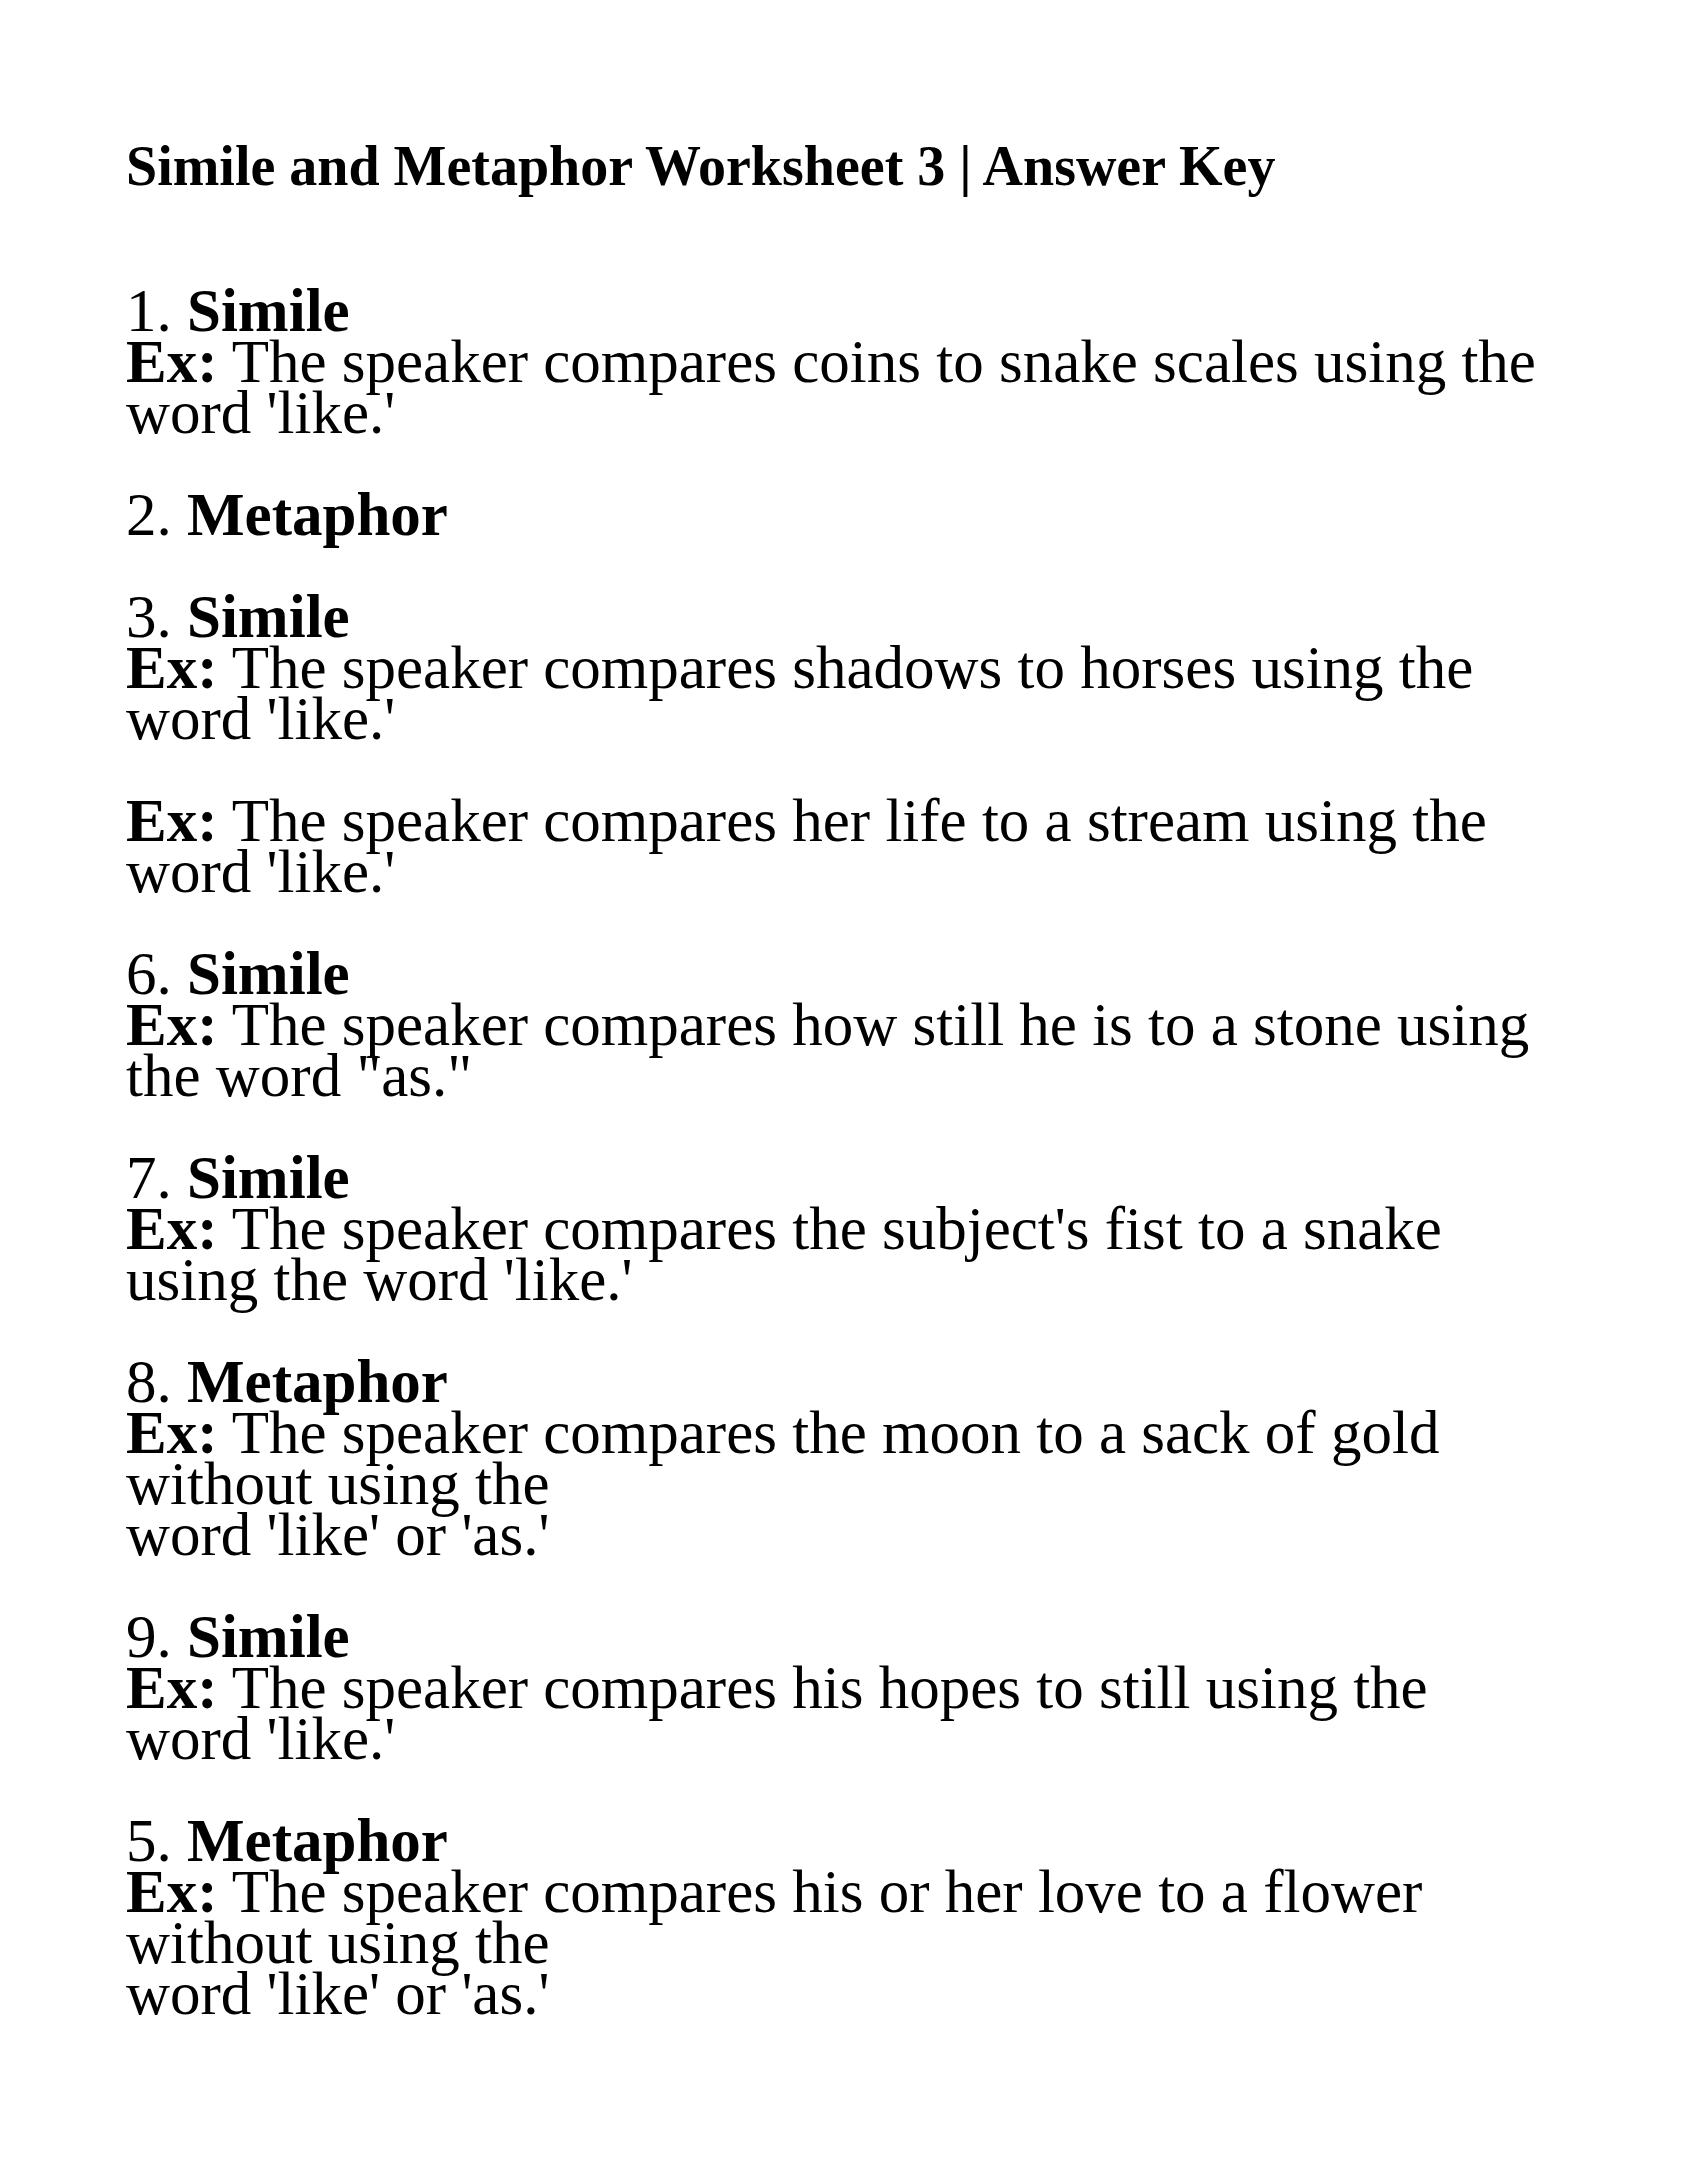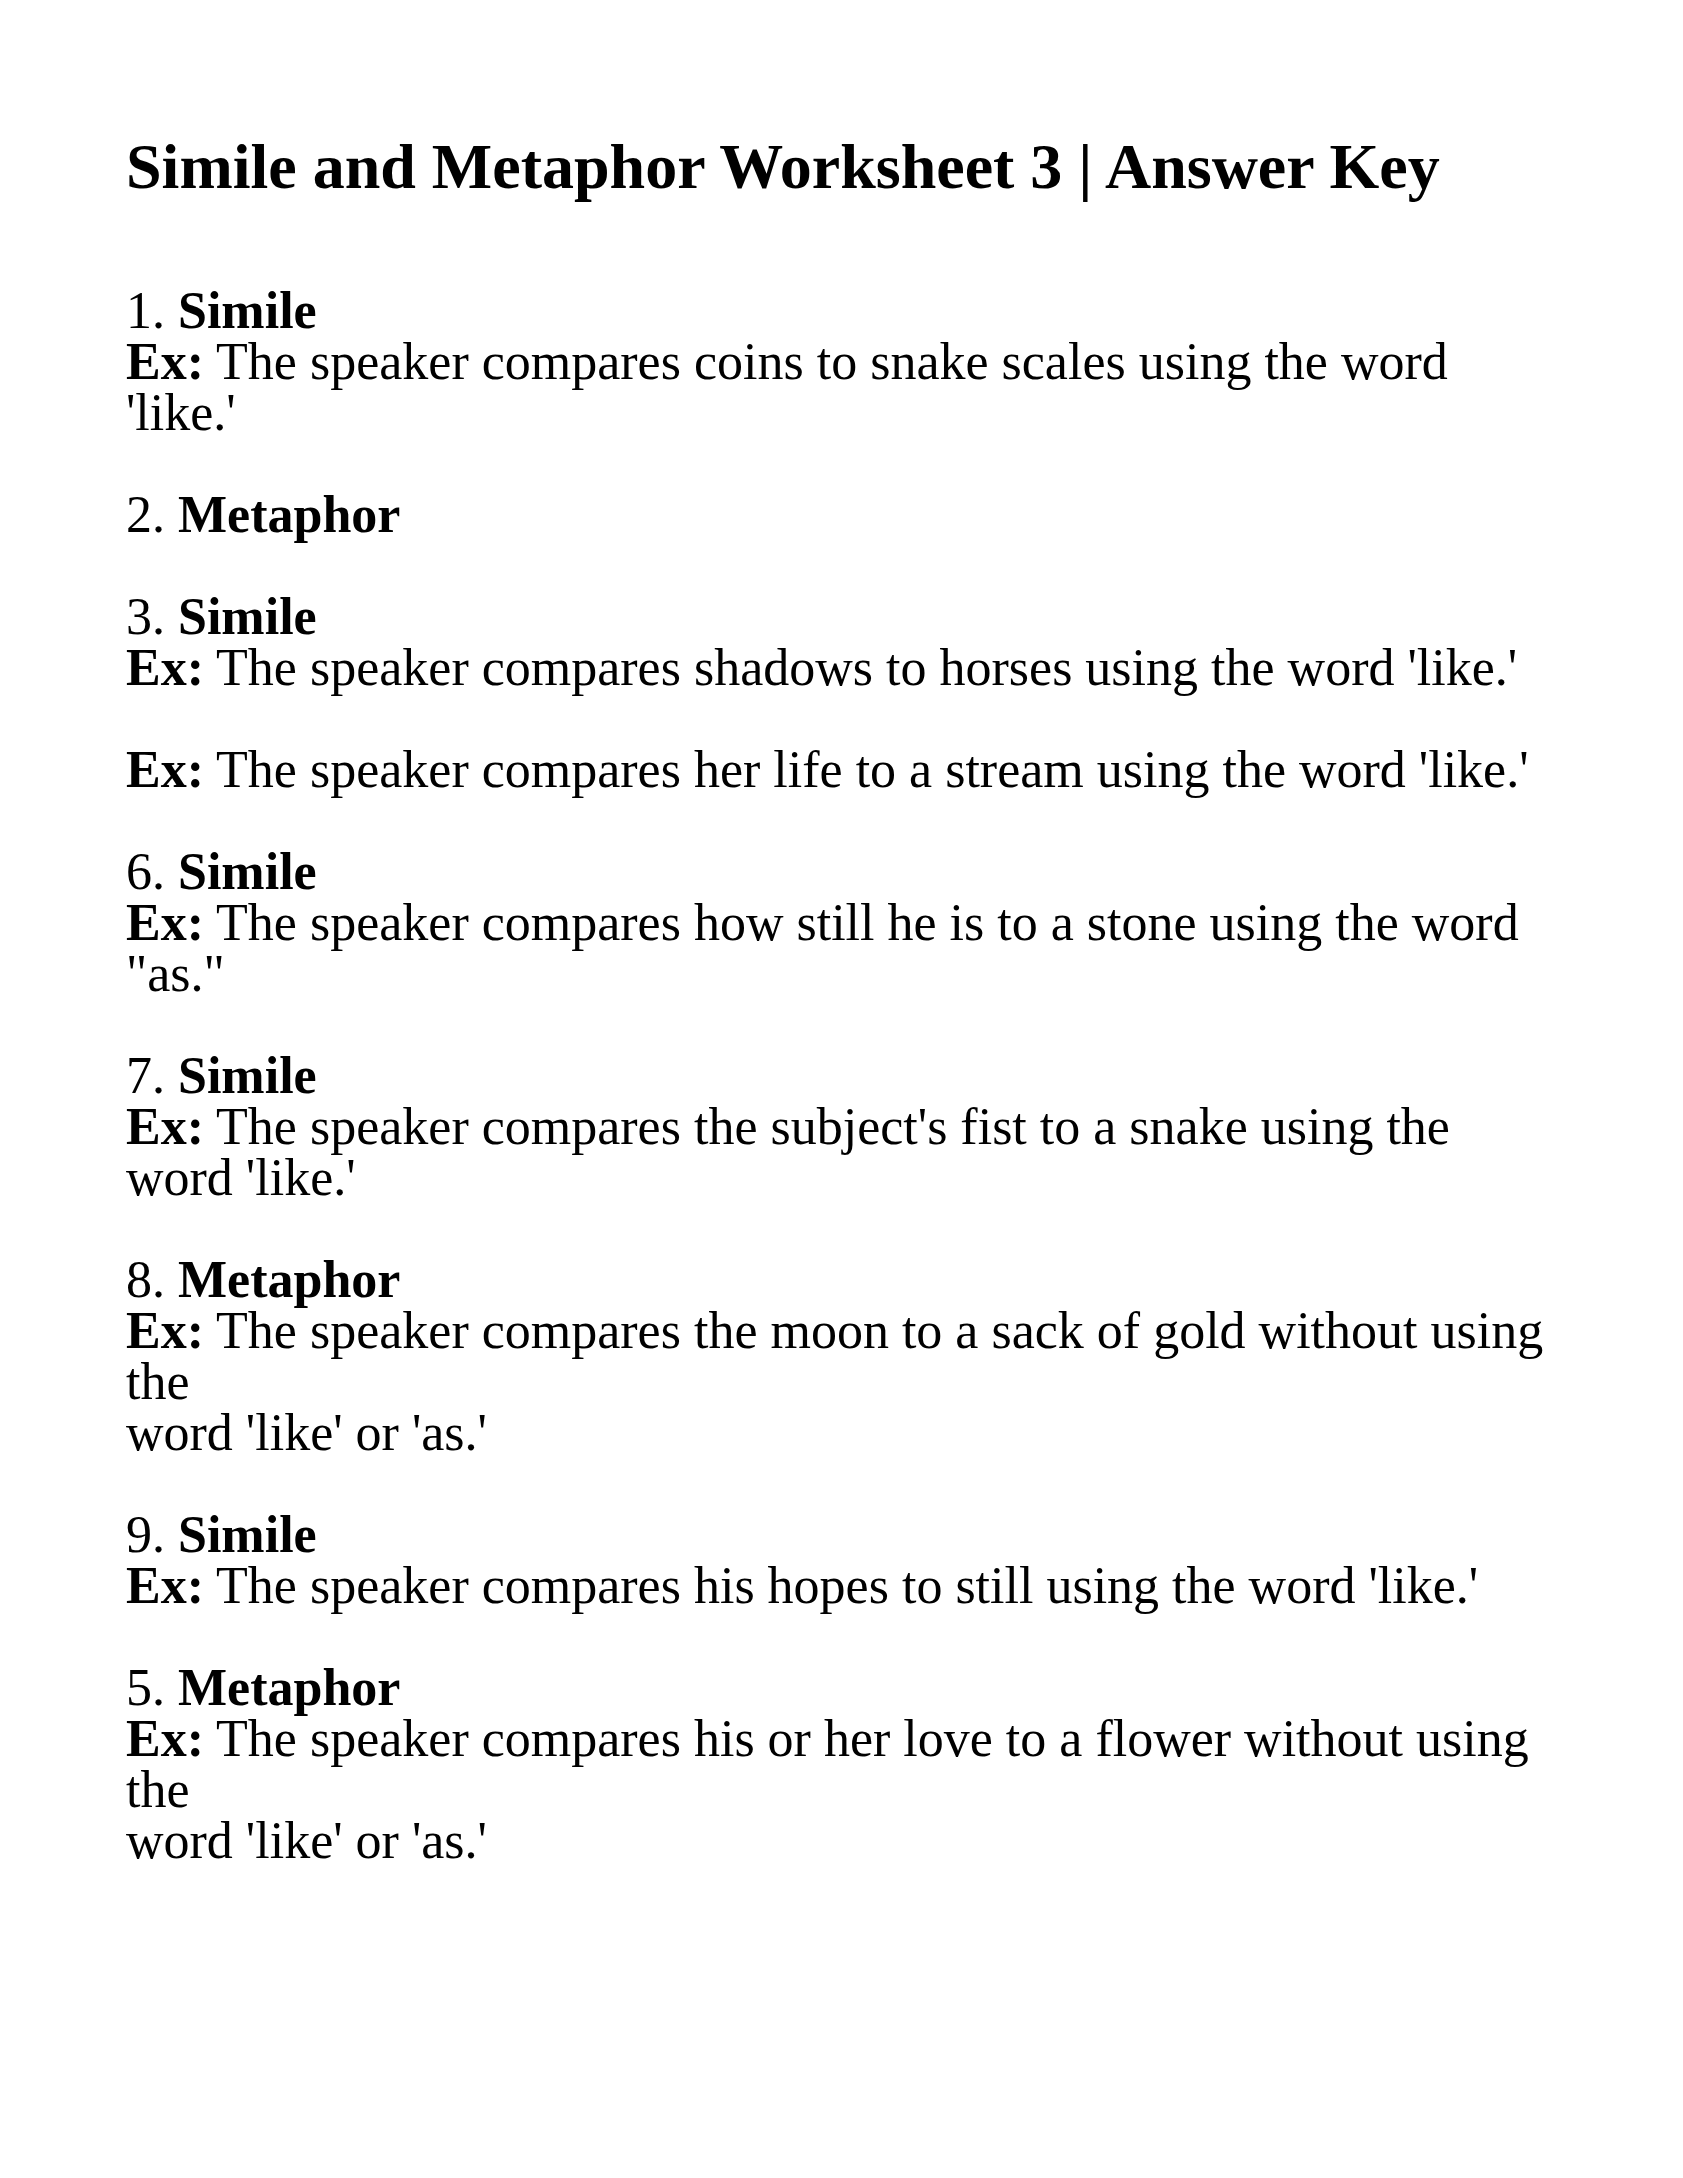--- a/index.html
+++ b/index.html
@@ -15,28 +15,28 @@
     overflow: hidden;
   }
   .page {
     box-sizing: border-box;
     width: 1683px;
     height: 2178px;
     padding: 132px 119px 0 126px;
     background: #ffffff;
   }
   h1.doc-title {
-    font-size: 64px;
+    font-size: 56px;
     line-height: 69px;
     font-weight: bold;
     margin: 0 0 84px 0;
     letter-spacing: 0;
   }
   .items-list {
-    font-size: 52px;
+    font-size: 61px;
     line-height: 51px;
   }
   .item {
     margin: 0 0 51px 0;
   }
   .item p {
     margin: 0;
   }
   .item .heading .answer {
     font-weight: bold;

